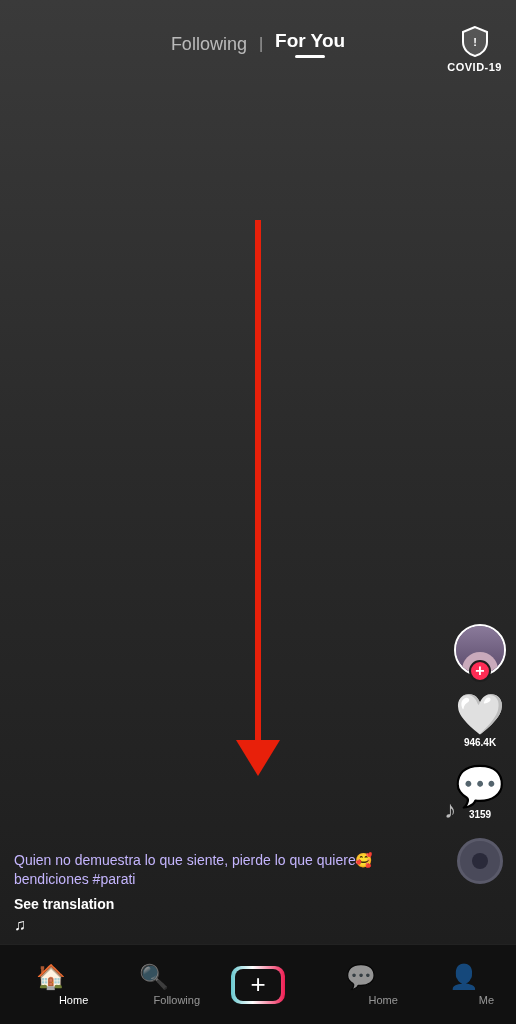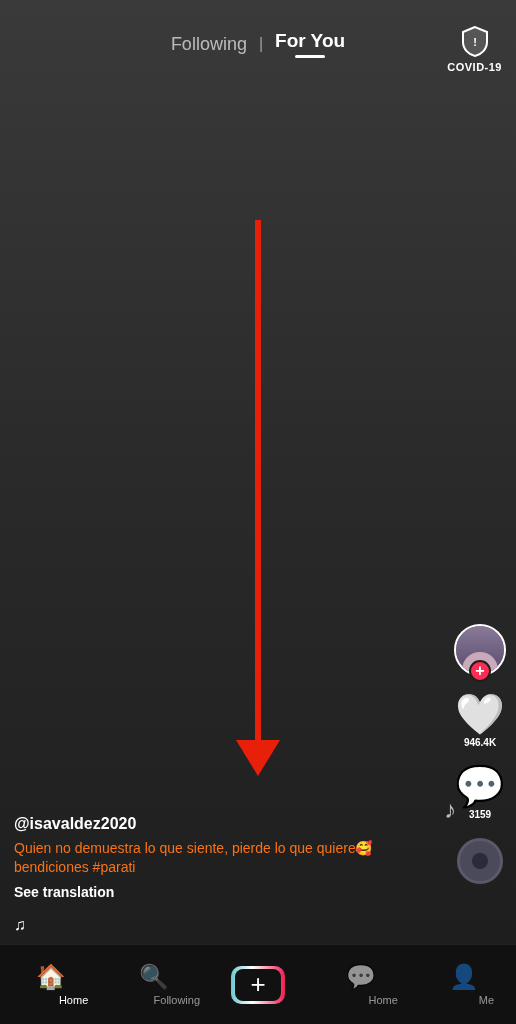--- a/index.html
+++ b/index.html
@@ -191,29 +191,29 @@
       z-index: 10;
     }
     .username {
       font-size: 16px;
       font-weight: 700;
       color: #fff;
       margin-bottom: 6px;
     }
     .caption {
       font-size: 14px;
-      color: #f97316;
+      color: #c4b5fd;
       line-height: 1.4;
       margin-bottom: 6px;
     }
     .see-translation {
       font-size: 14px;
       font-weight: 700;
       color: #fff;
-      margin-bottom: 16px;
+      margin-bottom: 4px;
     }
     .music-row {
       display: flex;
       align-items: center;
       gap: 6px;
       font-size: 14px;
       color: #fff;
     }
     .music-note {
       font-size: 16px;
@@ -380,21 +380,20 @@
 
   <div class="music-disc">
     <div class="music-disc-inner"></div>
   </div>
 
 </div>
 
 <div class="floating-music-note">♪</div>
 
 <div class="bottom-info">
-  <div class="username">@isavaldez2020</div>
   <div class="caption">Quien no demuestra lo que siente, pierde lo que quiere🥰 bendiciones #parati</div>
   <div class="see-translation">See translation</div>
   <div class="music-row">
     <span class="music-note">♫</span>
   </div>
 </div>
 
 <div class="bottom-nav">
 
   <div class="nav-item">

